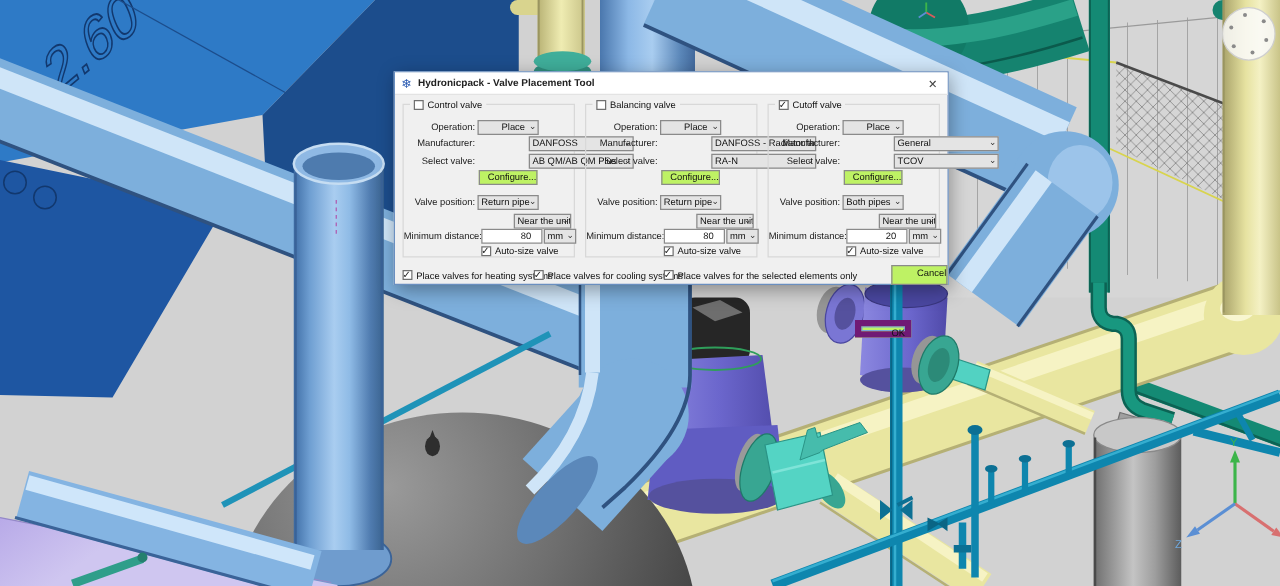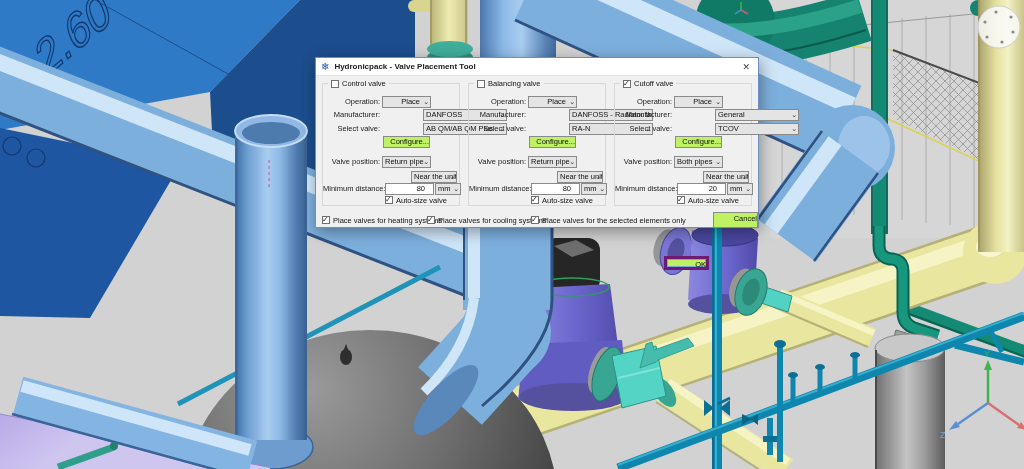--- a/index.html
+++ b/index.html
@@ -26,23 +26,23 @@
   .combo{position:absolute;height:12px;background:#e4e4e4;border:1px solid #8a8a8a;box-sizing:border-box;
          line-height:10px;padding:0 10px 0 2px;overflow:hidden;color:#111;}
   .combo::after{content:"⌄";position:absolute;right:1px;top:0px;font-size:7px;color:#333;}
   .combo.n{left:59px;width:49px;text-align:right;} .combo.w{left:56px;width:84px;margin-left:44px;} .combo.near{left:64px;width:46px;margin-left:24px;}
   .combo.mm{left:112px;width:26px;}
   .txt{position:absolute;left:62px;width:49px;height:12px;background:#fff;border:1px solid #8a8a8a;
        box-sizing:border-box;line-height:10px;text-align:right;padding-right:8px;}
   .btn{position:absolute;background:#bef264;border:1px solid #8a8a8a;box-sizing:border-box;
        text-align:right;line-height:10px;height:12px;}
   .btn.cfg{left:60px;width:47px;top:52px;}
-  .autosz{position:absolute;left:62px;top:112px;display:flex;align-items:flex-start;gap:3px;white-space:nowrap;}
+  .autosz{position:absolute;left:62px;top:112px;display:flex;align-items:flex-end;gap:3px;white-space:nowrap;}
   .footer-cb{position:absolute;top:155px;height:14px;display:flex;align-items:center;gap:3px;white-space:nowrap;}
-  .okbtn{left:348px;top:154px;width:45px;height:14px;line-height:12px;border:3px solid #701a75;box-shadow:inset 0 0 0 1px #7aa6d8;margin-top:44px;}
+  .okbtn{left:368px;top:154px;width:45px;height:14px;line-height:12px;border:5px solid #701a75;box-shadow:inset 0 0 0 1px #7aa6d8;margin-top:44px;}
   .cancelbtn{left:397px;top:154px;width:45px;height:16px;line-height:12px;}
   
   .r1{top:12px}.r2{top:25px}.r3{top:39px}.r4{top:72px}.r5{top:87px}.r6{top:99px}
 </style>
 </head>
 <body>
 
 <div id="stage">
 
 <svg id="scene" width="1024" height="469" viewBox="0 0 1024 469">

